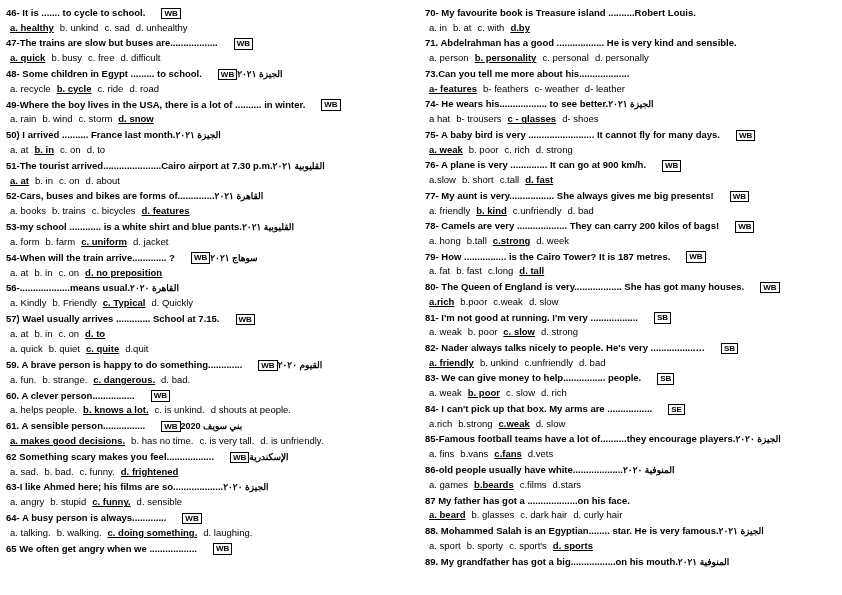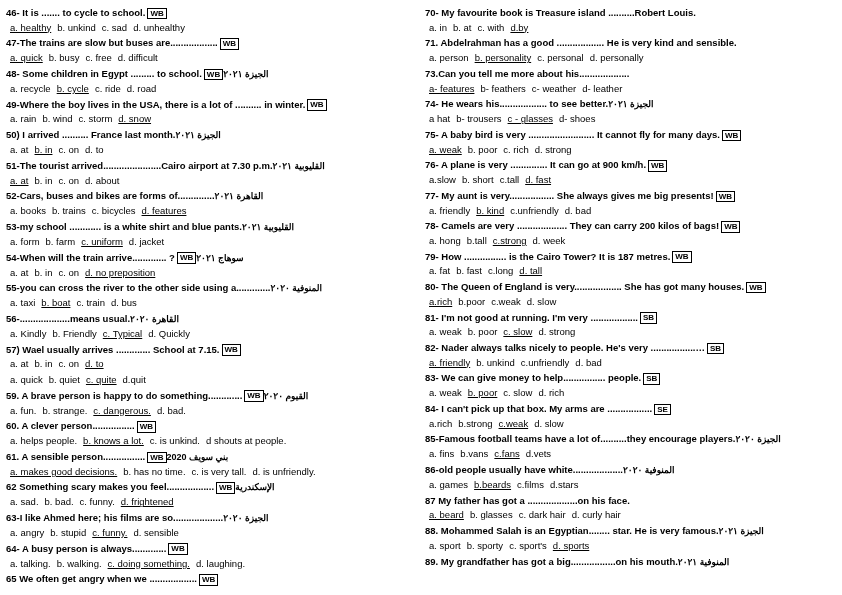--- a/index.html
+++ b/index.html
@@ -38,26 +38,26 @@
       white-space: nowrap;
     }
     .bold { font-weight: bold; }
     .wb-box {
       display: inline-block;
       border: 1.5px solid #000;
       padding: 0 2px;
       font-weight: bold;
       font-size: 8px;
       line-height: 1.2;
-      margin-left: 2px;
+      margin-left: 16px;
       vertical-align: middle;
     }
     .correct-ans {
       text-decoration: underline;
-      font-weight: normal;
+      font-weight: bold;
     }
     .arabic {
       direction: rtl;
       display: inline-block;
       font-size: 9px;
       text-align: center;
     }
   </style>
 </head>
 <body>
@@ -139,29 +139,20 @@
       <div class="question-block">
         <span class="q-line bold">54-When will the train arrive............. ?<span class="wb-box">WB</span><span class="arabic"> سوهاج ٢٠٢١</span></span>
         <div class="ans-line">
           <span class="ans-item">a. at</span>
           <span class="ans-item">b. in</span>
           <span class="ans-item">c. on</span>
           <span class="ans-item correct-ans">d. no preposition</span>
         </div>
       </div>
       <div class="question-block">
-        <span class="q-line bold">55-you can cross the river to the other side using a.............<span class="arabic"> المنوفية ٢٠٢٠</span></span>
-        <div class="ans-line">
-          <span class="ans-item">a. taxi</span>
-          <span class="ans-item correct-ans">b. boat</span>
-          <span class="ans-item">c. train</span>
-          <span class="ans-item">d. bus</span>
-        </div>
-      </div>
-      <div class="question-block">
         <span class="q-line bold">56-...................means usual.<span class="arabic"> القاهرة ٢٠٢٠</span></span>
         <div class="ans-line">
           <span class="ans-item">a. Kindly</span>
           <span class="ans-item">b. Friendly</span>
           <span class="ans-item correct-ans">c. Typical</span>
           <span class="ans-item">d. Quickly</span>
         </div>
       </div>
       <div class="question-block">
         <span class="q-line bold">57) Wael usually arrives ............. School at 7.15.<span class="wb-box">WB</span></span>

